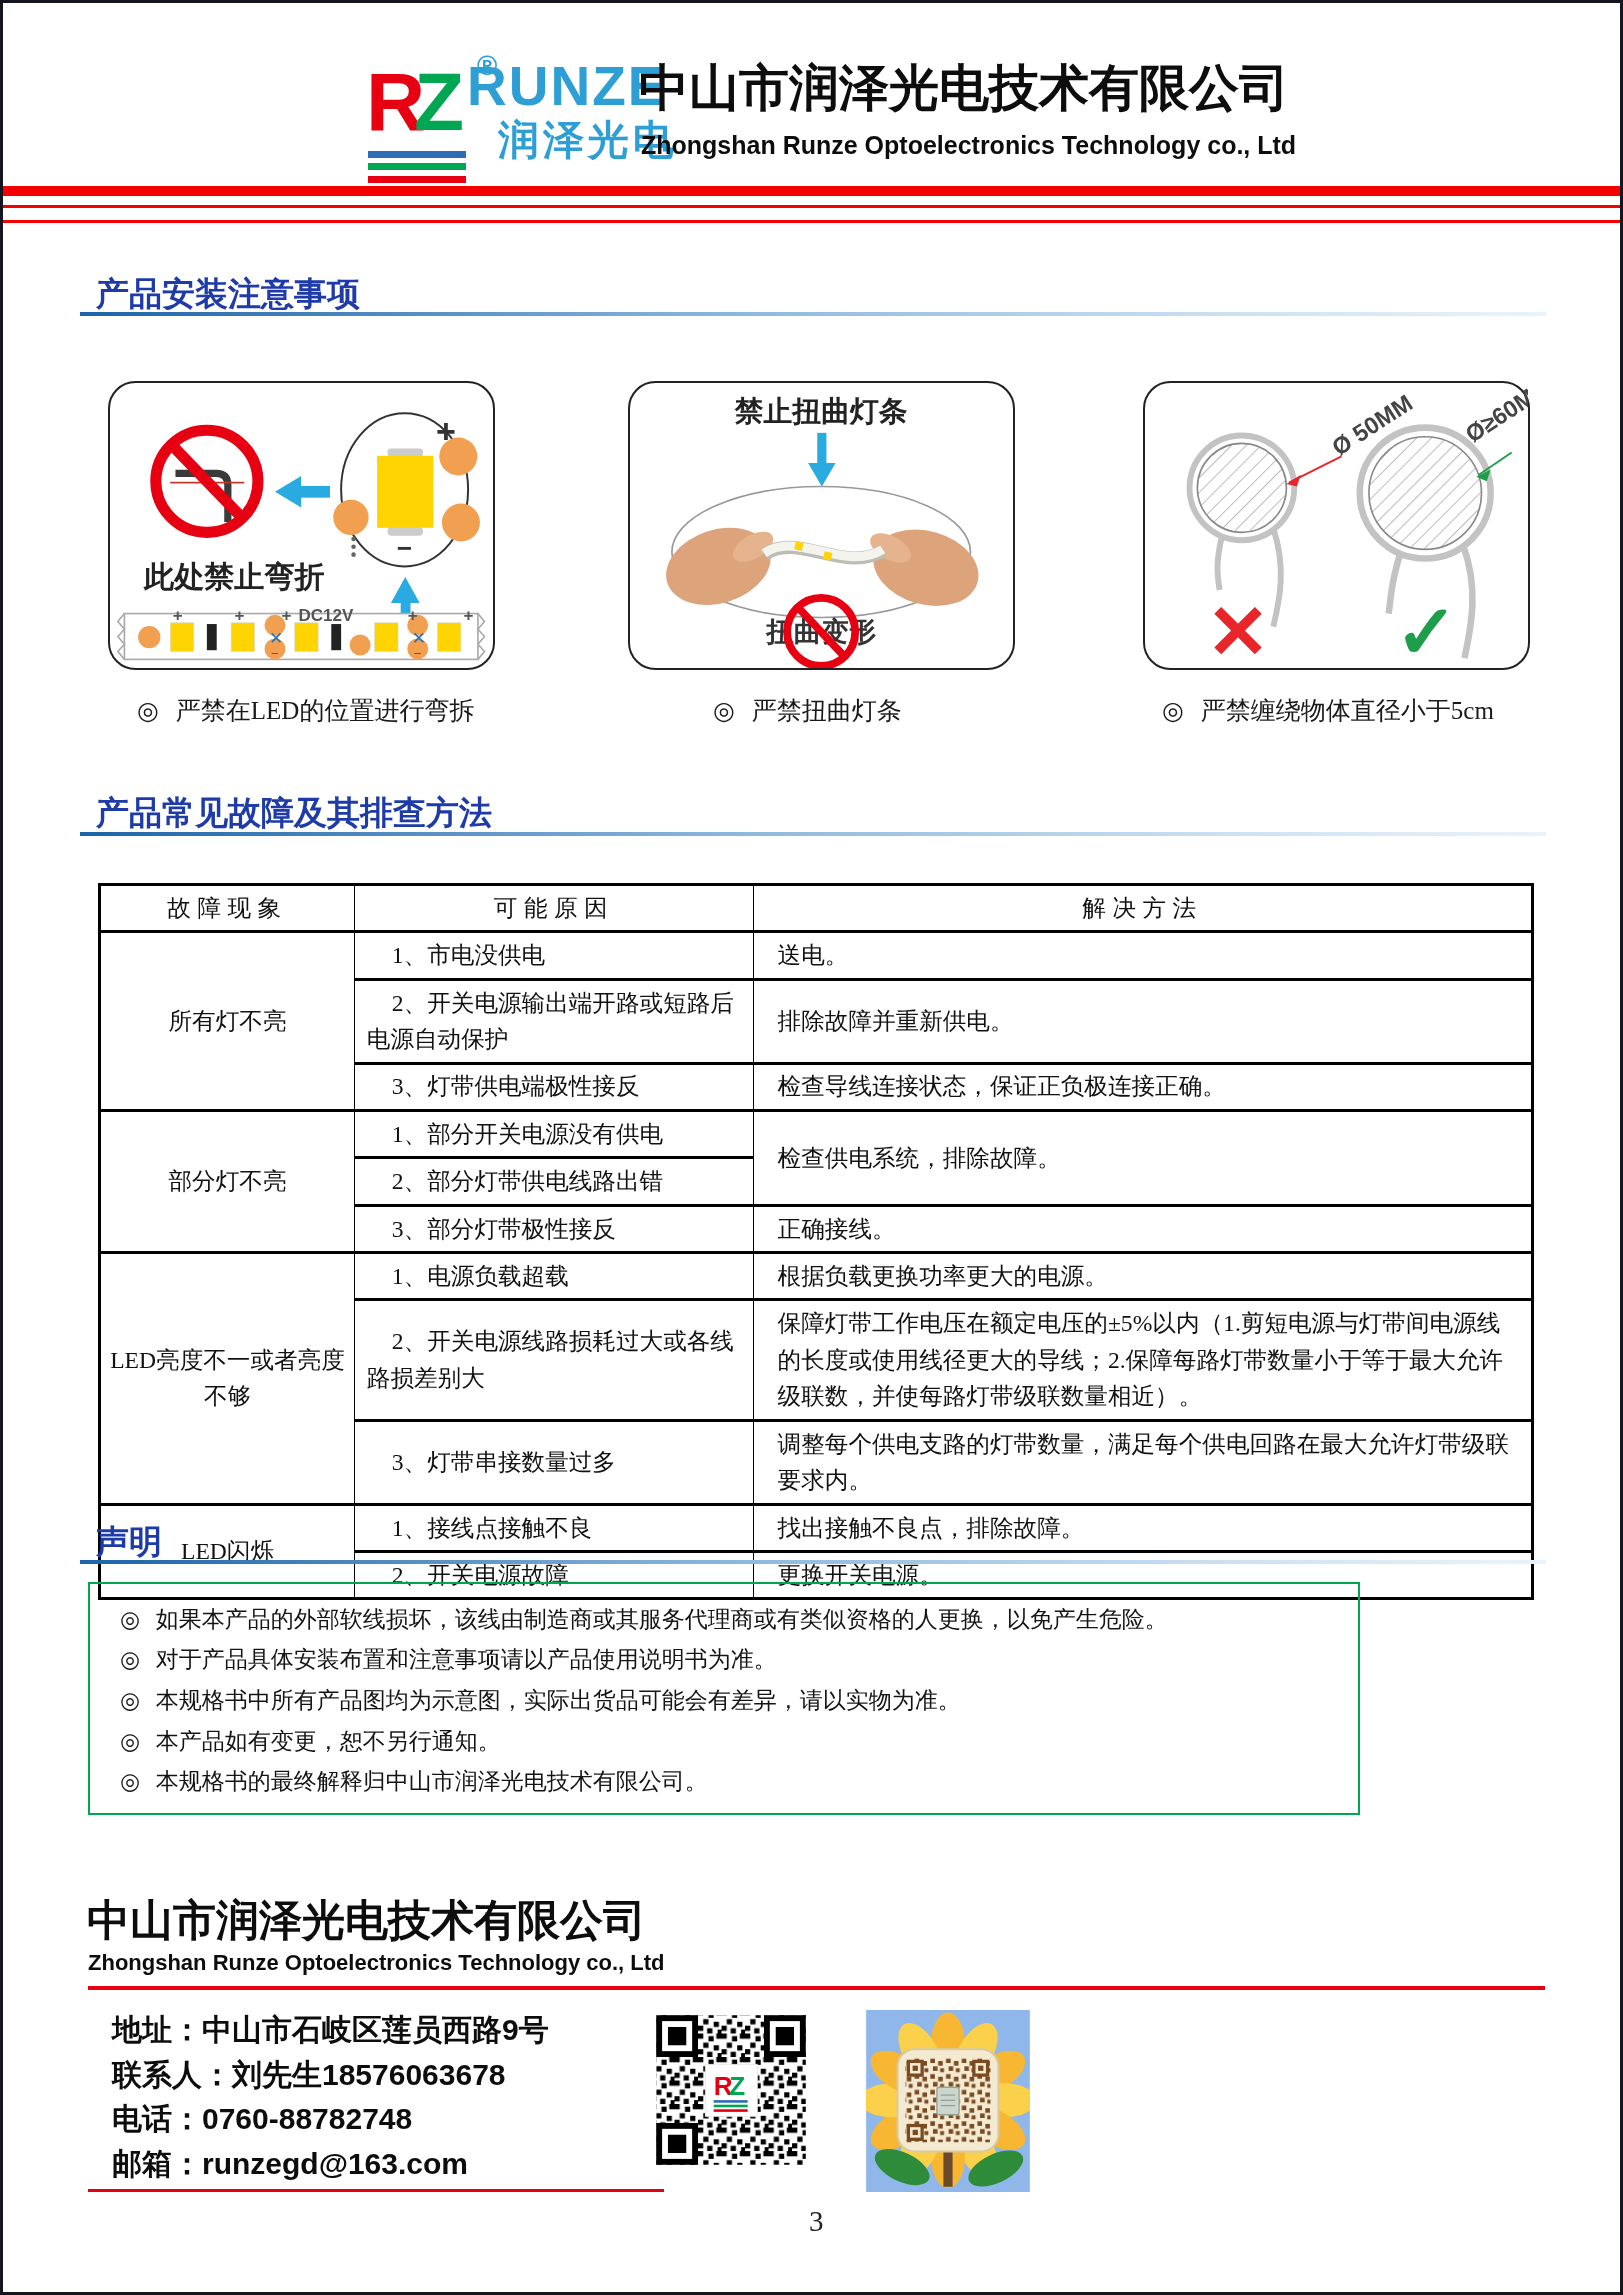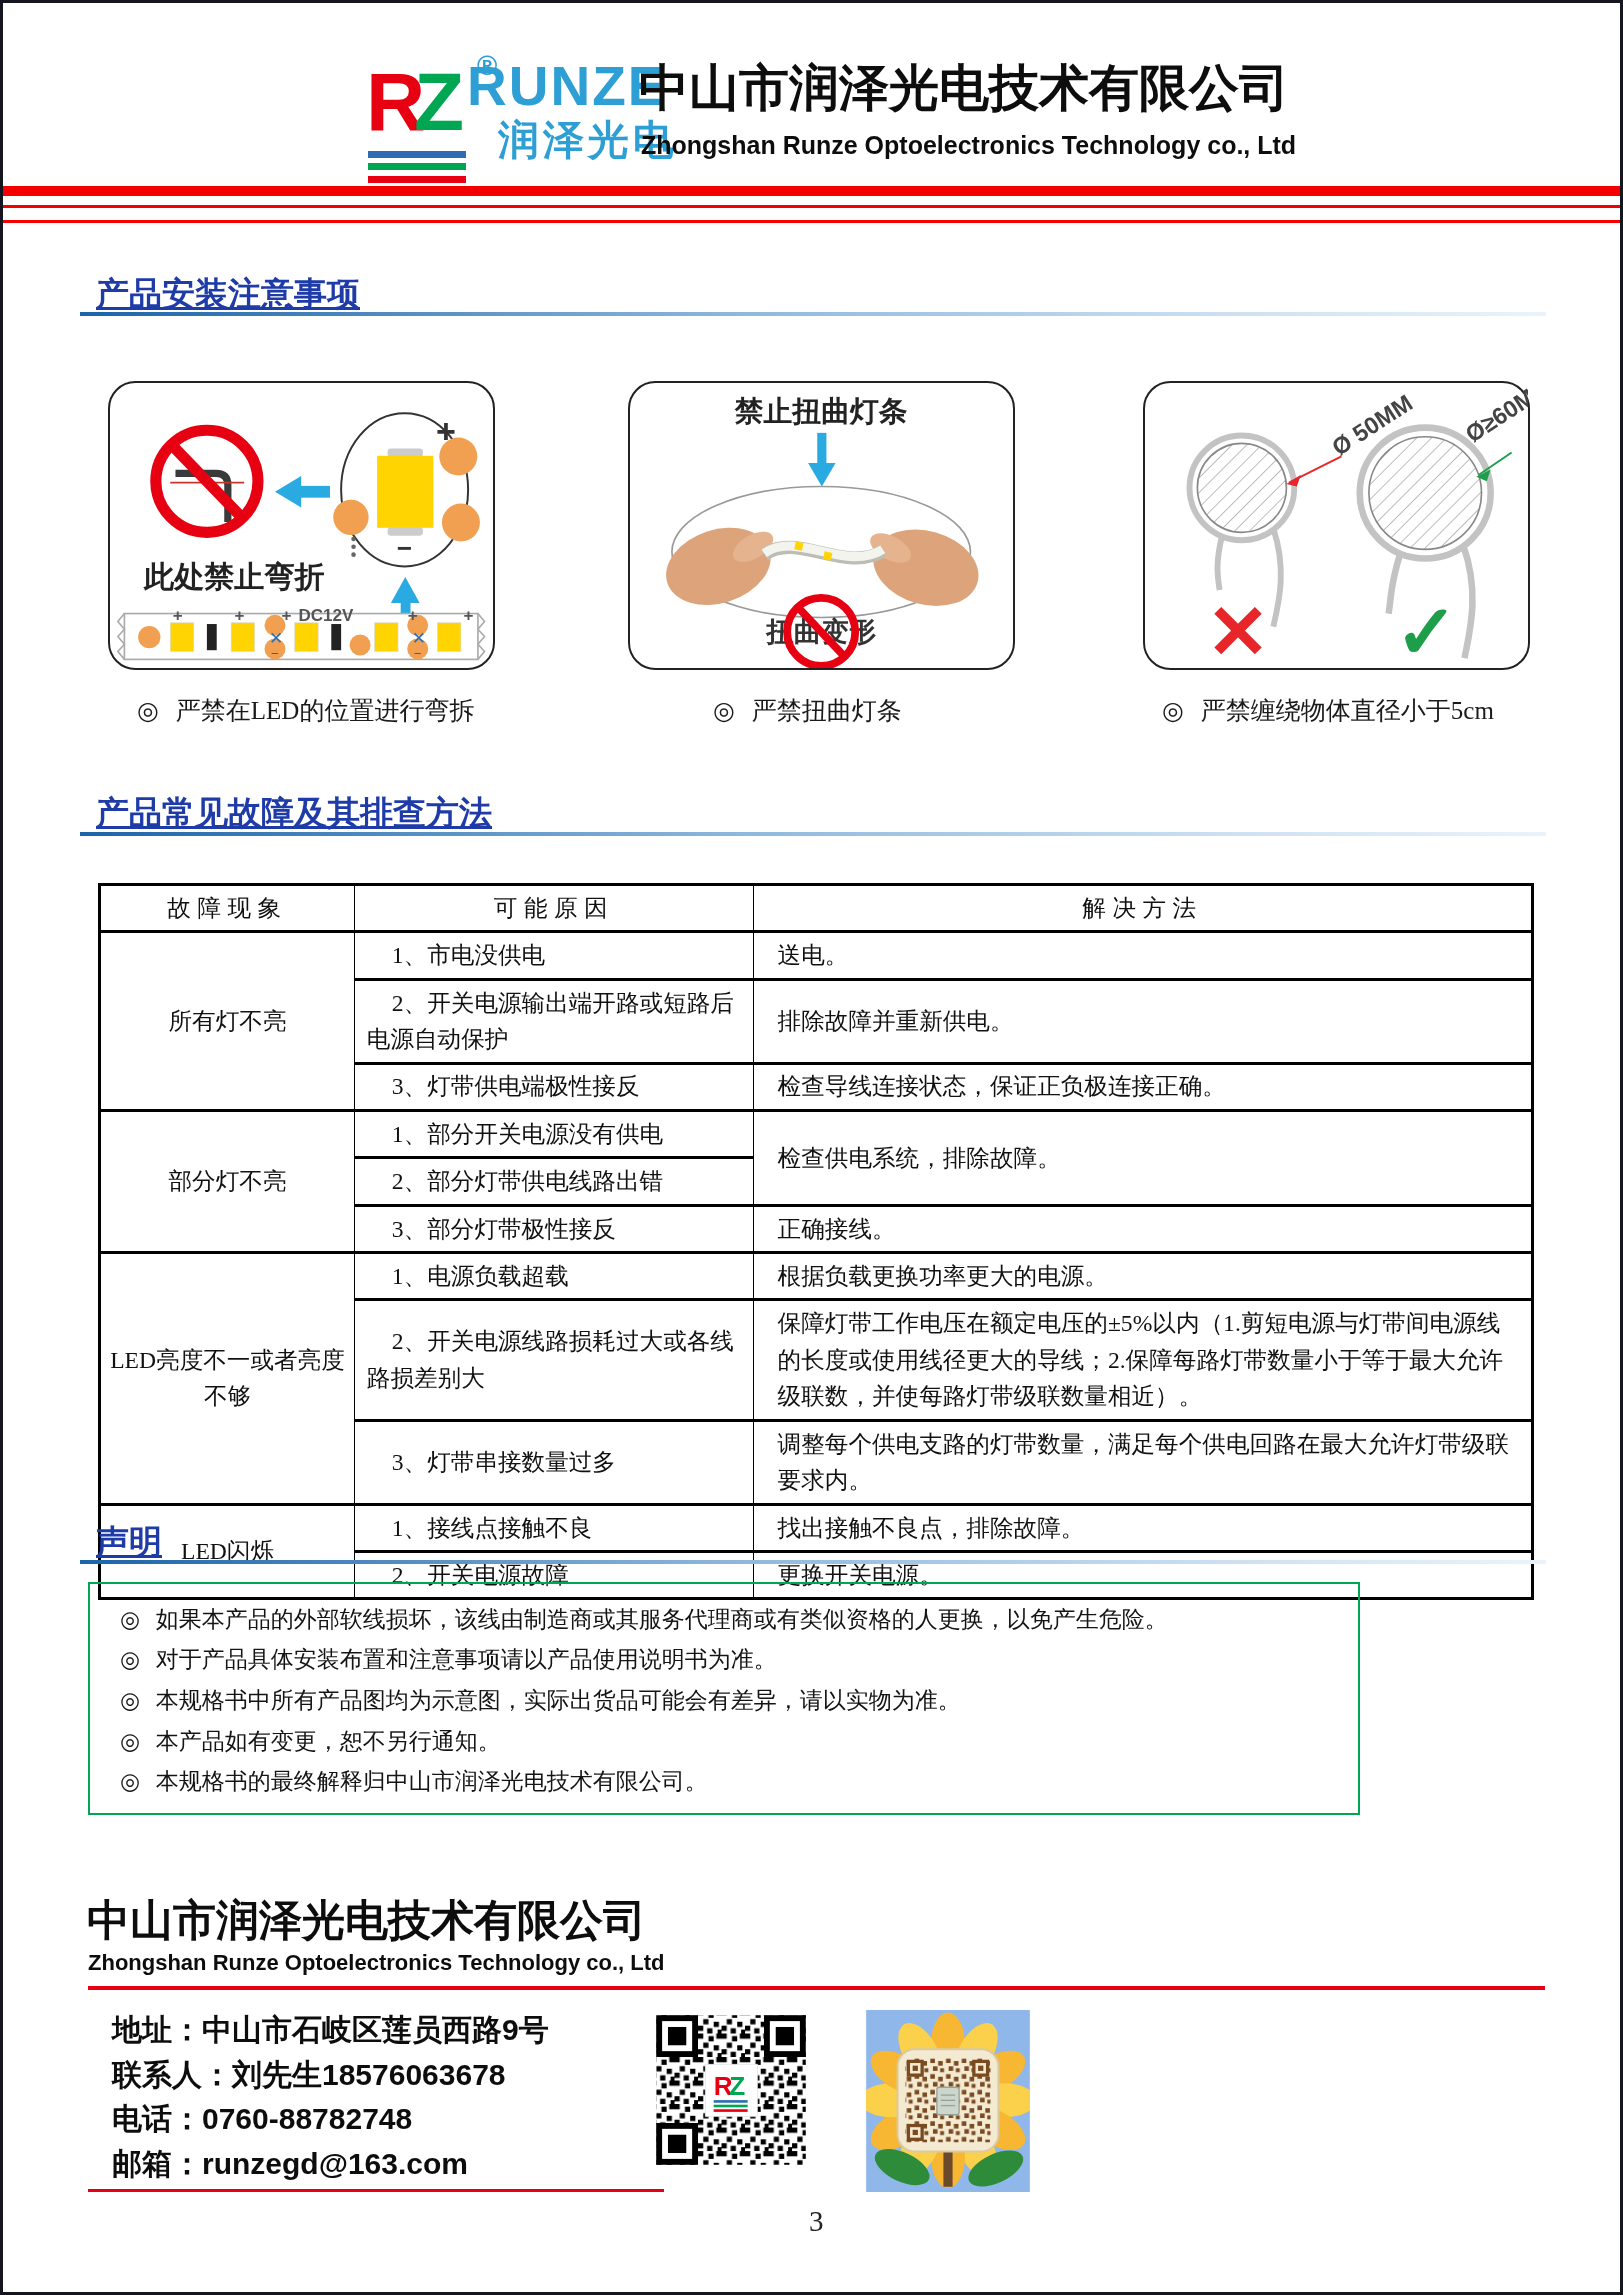--- a/index.html
+++ b/index.html
@@ -21,21 +21,21 @@
   .brand-cn{position:absolute;left:495px;top:117px;font-family:"Liberation Sans",sans-serif;
           font-weight:bold;font-size:41px;color:#2e9fd4;letter-spacing:3.9px;line-height:1;text-align:right;}
   .company-cn{position:absolute;left:636px;top:60px;font-family:"Liberation Sans",sans-serif;
           font-weight:bold;font-size:50px;color:#0d0d0d;letter-spacing:0px;line-height:1;}
   .company-en{position:absolute;left:638px;top:130px;font-family:"Liberation Sans",sans-serif;
           font-weight:bold;font-size:25px;color:#0d0d0d;line-height:1;}
   .redbar{position:absolute;left:0;width:1623px;background:#f40000;}
 
   
   .sec-title{position:absolute;left:93px;font-family:"Liberation Sans",sans-serif;
-          font-weight:bold;font-size:33px;color:#1e3ba8;line-height:1;text-decoration:underline;}
+          font-weight:bold;font-size:33px;color:#1e3ba8;line-height:1;}
   .sec-rule{position:absolute;left:77px;width:1466px;height:3.9px;
           background:linear-gradient(to right,#1c64a8,#8db8dd 45%,#cfe2f2 80%,#eaf3fa);}
 
   
   .illu-box{position:absolute;top:378px;width:383px;height:285px;border:2px solid #222;
           border-radius:27.5px;background:#fff;}
   .caption{position:absolute;top:691px;font-size:25px;color:#1a1a1a;white-space:nowrap;}
   .caption .mk{margin-right:17px;}
 
   

